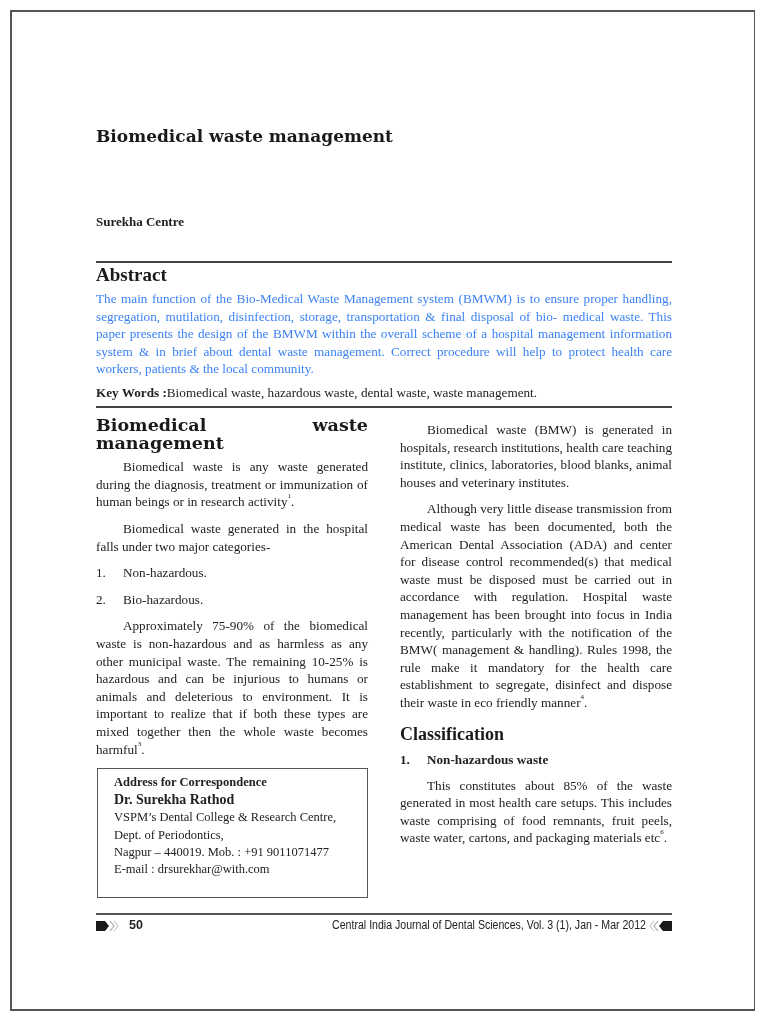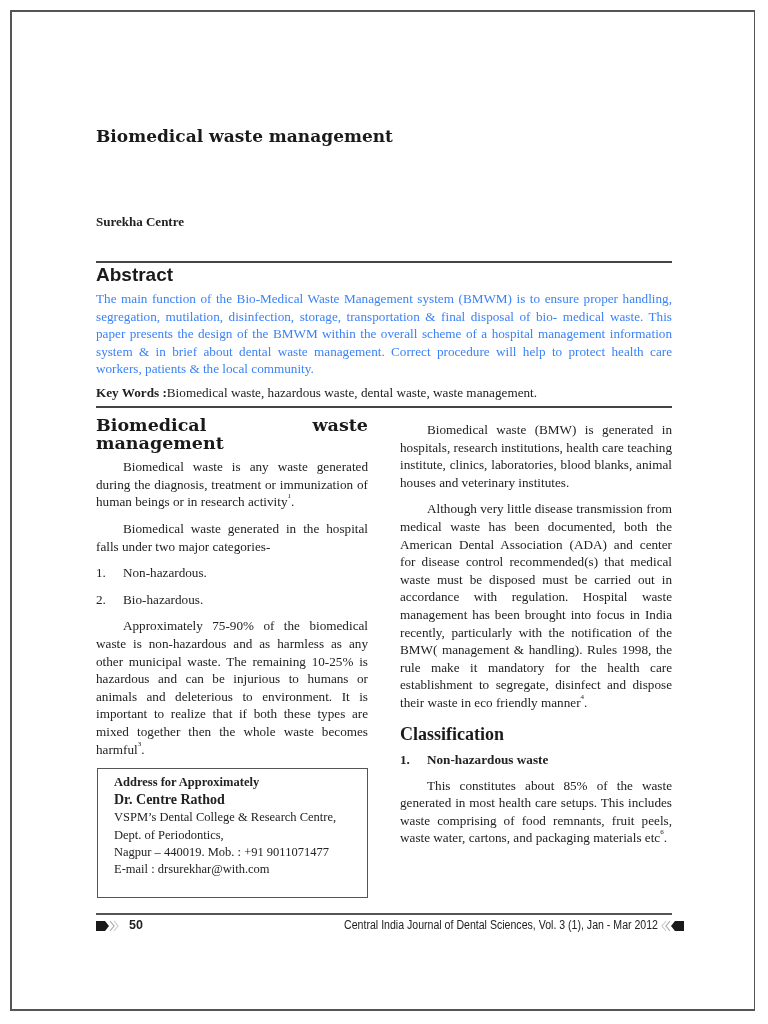--- a/index.html
+++ b/index.html
@@ -1,38 +1,38 @@
 <!DOCTYPE html>
 <html><head>
 <meta charset="utf-8">
 <style>
   html,body{margin:0;padding:0;background:#ffffff;}
   body{width:768px;height:1024px;position:relative;overflow:hidden;font-family:"DejaVu Serif","Liberation Serif",serif;color:#222;}
   .frame{position:absolute;left:10px;top:10px;width:745px;height:1001px;border:2px solid #555;border-right-width:1px;box-sizing:border-box;}
   .title{position:absolute;left:96px;top:126px;font-family:"DejaVu Serif",serif;font-weight:bold;font-size:17px;color:#1a1a1a;letter-spacing:0px;}
   .author{position:absolute;left:96px;top:214px;font-family:"Liberation Serif",serif;font-weight:bold;font-size:13px;color:#222;}
   .rule{position:absolute;left:96px;width:576px;height:0;border-top:2px solid #444;}
-  .abs-h{position:absolute;left:96px;top:264px;font-family:Liberation Sans, sans-serif;font-weight:bold;font-size:19px;color:#1a1a1a;}
+  .abs-h{position:absolute;left:96px;top:264px;font-family:Liberation Serif, serif;font-weight:bold;font-size:19px;color:#1a1a1a;}
   .abs-p{position:absolute;left:96px;top:290px;width:576px;font-family:"Liberation Serif",serif;font-size:13.2px;line-height:17.6px;text-align:justify;color:#3b82f6;}
   .kw{position:absolute;left:96px;top:384px;width:576px;font-family:"Liberation Serif",serif;font-size:13.2px;line-height:17px;color:#222;}
   .kw b{font-weight:bold;}
   .col{position:absolute;font-family:"Liberation Serif",serif;font-size:13.2px;line-height:17.6px;color:#222;text-align:justify;}
   .col p{margin:0 0 9px 0;text-indent:27px;}
   .col .h2{font-weight:bold;font-size:17.5px;margin:0 0 6px 0;text-indent:0;color:#1a1a1a;font-family:"DejaVu Serif",serif;}
   .col .h2b{font-weight:bold;font-size:18px;margin:0 0 8px 0;color:#1a1a1a;font-family:"Liberation Serif",serif;}
   .col .li{display:flex;margin:0 0 9px 0;}
   .col .li .n{width:27px;flex:none;}
   .col .sub{font-weight:bold;display:flex;margin:0 0 8px 0;}
   .col .sub .n{width:27px;flex:none;}
   sup{font-size:7px;vertical-align:top;line-height:7px;}
   .addr{position:absolute;left:97px;top:768px;width:271px;height:130px;border:1.5px solid #555;box-sizing:border-box;padding:5px 0 0 16px;font-family:"Liberation Serif",serif;font-size:12.5px;line-height:17.3px;color:#222;}
   .addr .a1{font-weight:bold;font-size:12.5px;}
   .addr .a2{font-weight:bold;font-size:14px;line-height:18px;}
   .footer-rule{position:absolute;left:96px;top:913px;width:576px;border-top:2px solid #555;}
-  .footer{position:absolute;left:96px;top:918px;width:576px;height:16px;font-family:"Liberation Sans",sans-serif;font-size:12px;color:#222;padding-left:12px;}
+  .footer{position:absolute;left:96px;top:918px;width:576px;height:16px;font-family:"Liberation Sans",sans-serif;font-size:12px;color:#222;}
   .pg-arrow{position:absolute;left:0;top:2px;width:24px;height:12px;}
   .pg-num{position:absolute;left:33px;top:0;font-weight:bold;font-size:12.5px;}
   .journal{position:absolute;right:26px;top:0;font-size:12.3px;transform:scaleX(0.86);transform-origin:right center;white-space:nowrap;}
   .end-arrow{position:absolute;right:0;top:2px;width:24px;height:12px;}
 </style>
 </head>
 <body>
 
 <div class="frame"></div>
 
@@ -54,22 +54,22 @@
       <span>Non-hazardous.</span>
     </div>
   <div class="li">
       <span class="n">2.</span>
       <span>Bio-hazardous.</span>
     </div>
   <p><span>Approximately 75-90% of the biomedical waste is non-hazardous and as harmless as any other municipal waste. The remaining 10-25% is hazardous and can be injurious to humans or animals and deleterious to environment. It is important to realize that if both these types are mixed together then the whole waste becomes harmful</span><sup>3</sup>.</p>
 </div>
 
 <div class="addr">
-  <div class="a1">Address for Approximately</div>
-  <div class="a2">Dr. Centre Rathod</div>
+  <div class="a1">Address for Correspondence</div>
+  <div class="a2">Dr. Surekha Rathod</div>
   <div>VSPM’s Dental College &amp; Research Centre,</div>
   <div>Dept. of Periodontics,</div>
   <div>Nagpur – 440019. Mob. : +91 9011071477</div>
   <div>E-mail : drsurekhar@with.com</div>
 </div>
 
 <div class="col" style="left:400px;top:421px;width:272px;">
   <p>Biomedical waste (BMW) is generated in hospitals, research institutions, health care teaching institute, clinics, laboratories, blood blanks, animal houses and veterinary institutes.</p>
   <p><span>Although very little disease transmission from medical waste has been documented, both the American Dental Association (ADA) and center for disease control recommended(s) that medical waste must be disposed must be carried out in accordance with regulation. Hospital waste management has been brought into focus in India recently, particularly with the notification of the BMW( management &amp; handling). Rules 1998, the rule make it mandatory for the health care establishment to segregate, disinfect and dispose their waste in eco friendly manner</span><sup>4</sup>.</p>
   <div class="h2b" style="margin-top:14px;">Classification</div>

